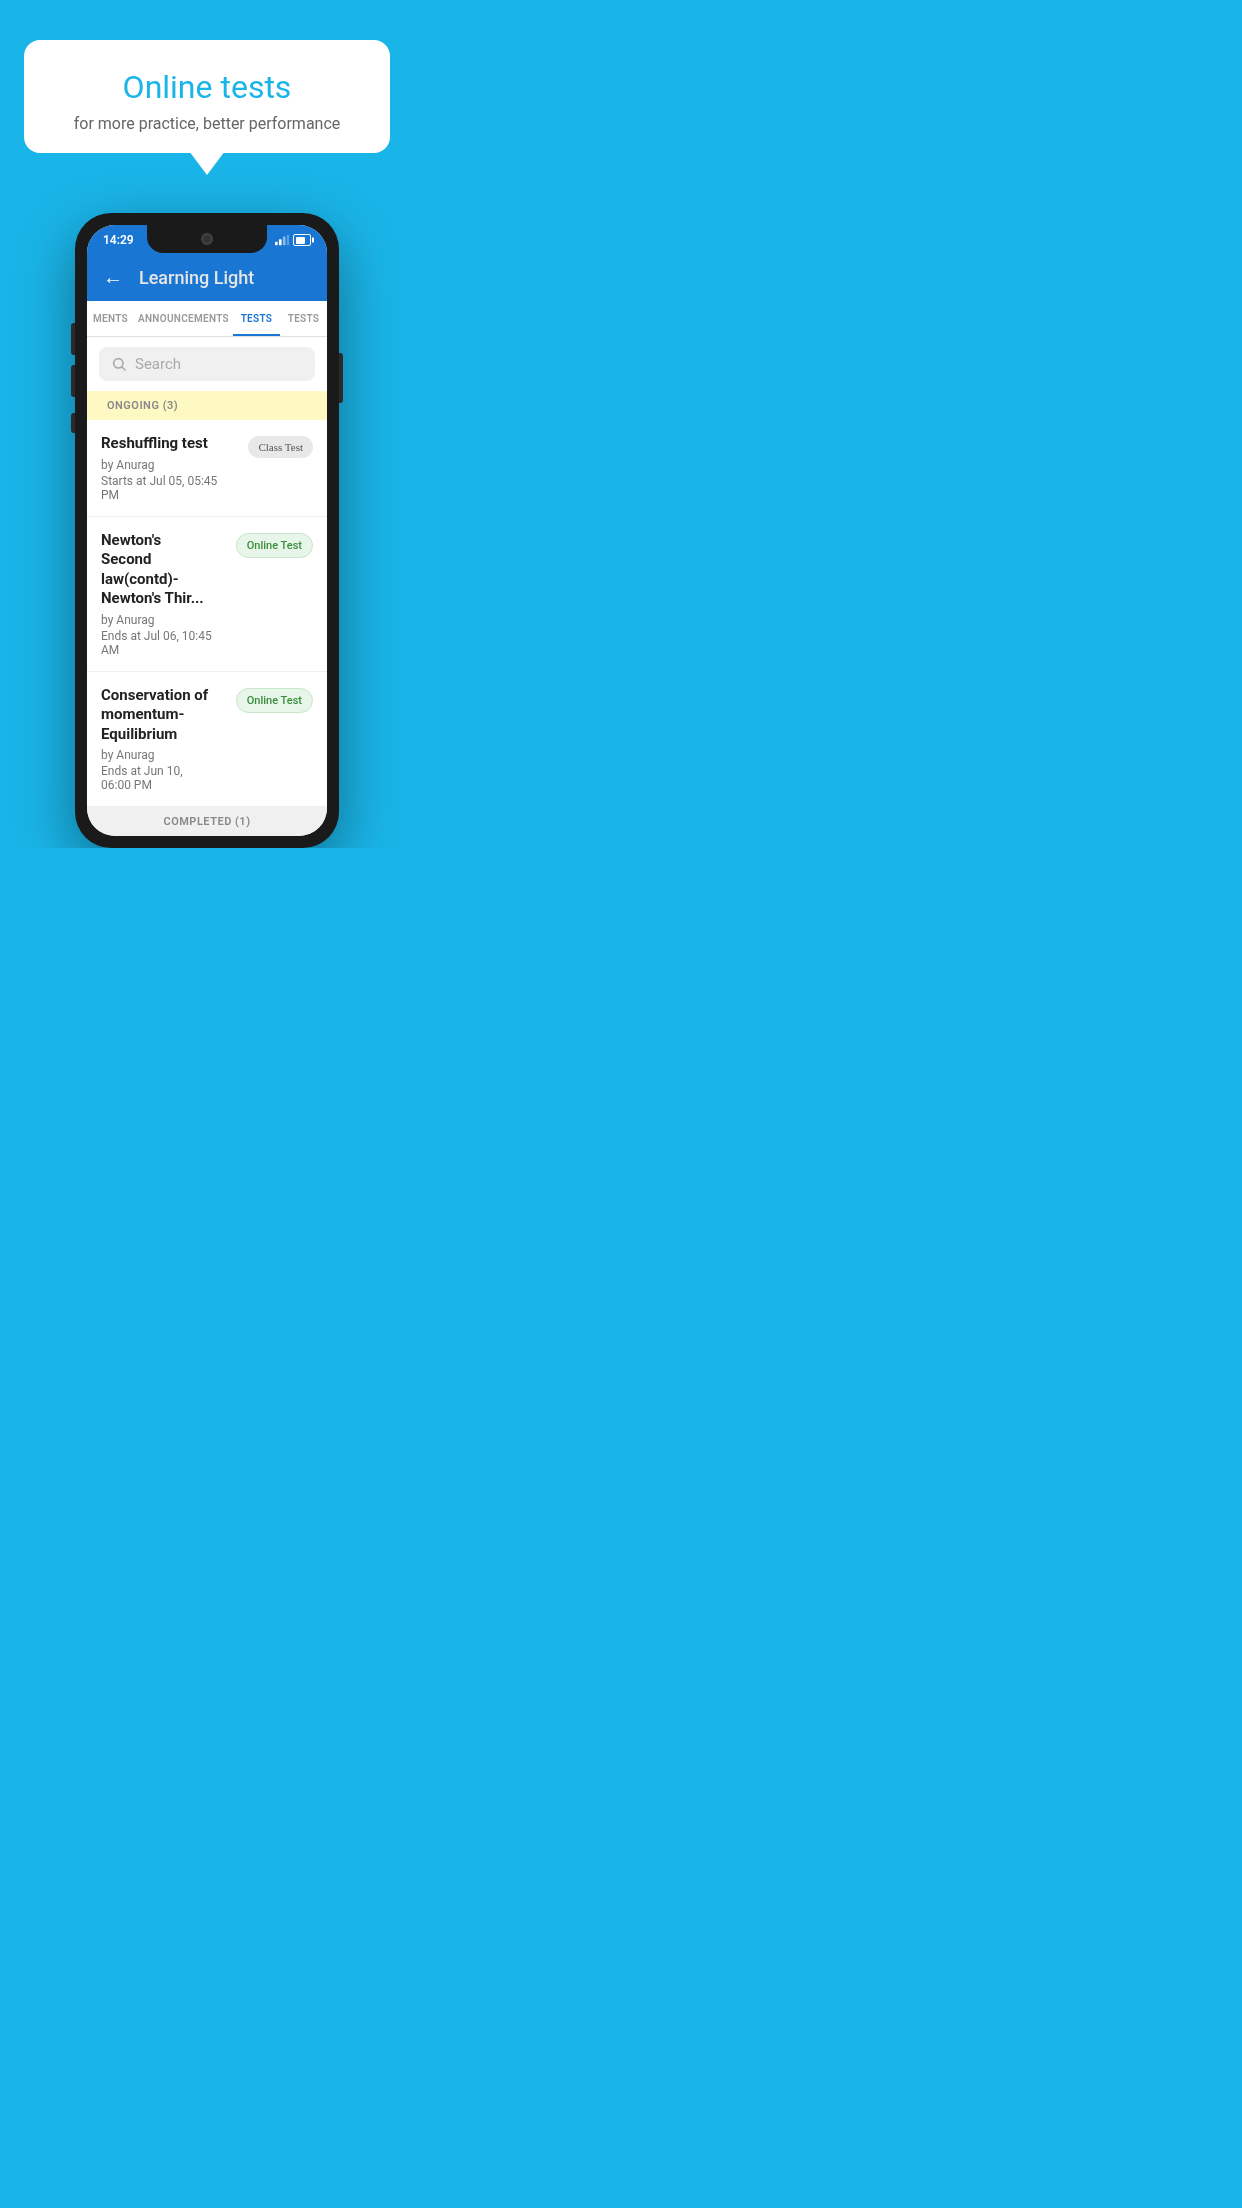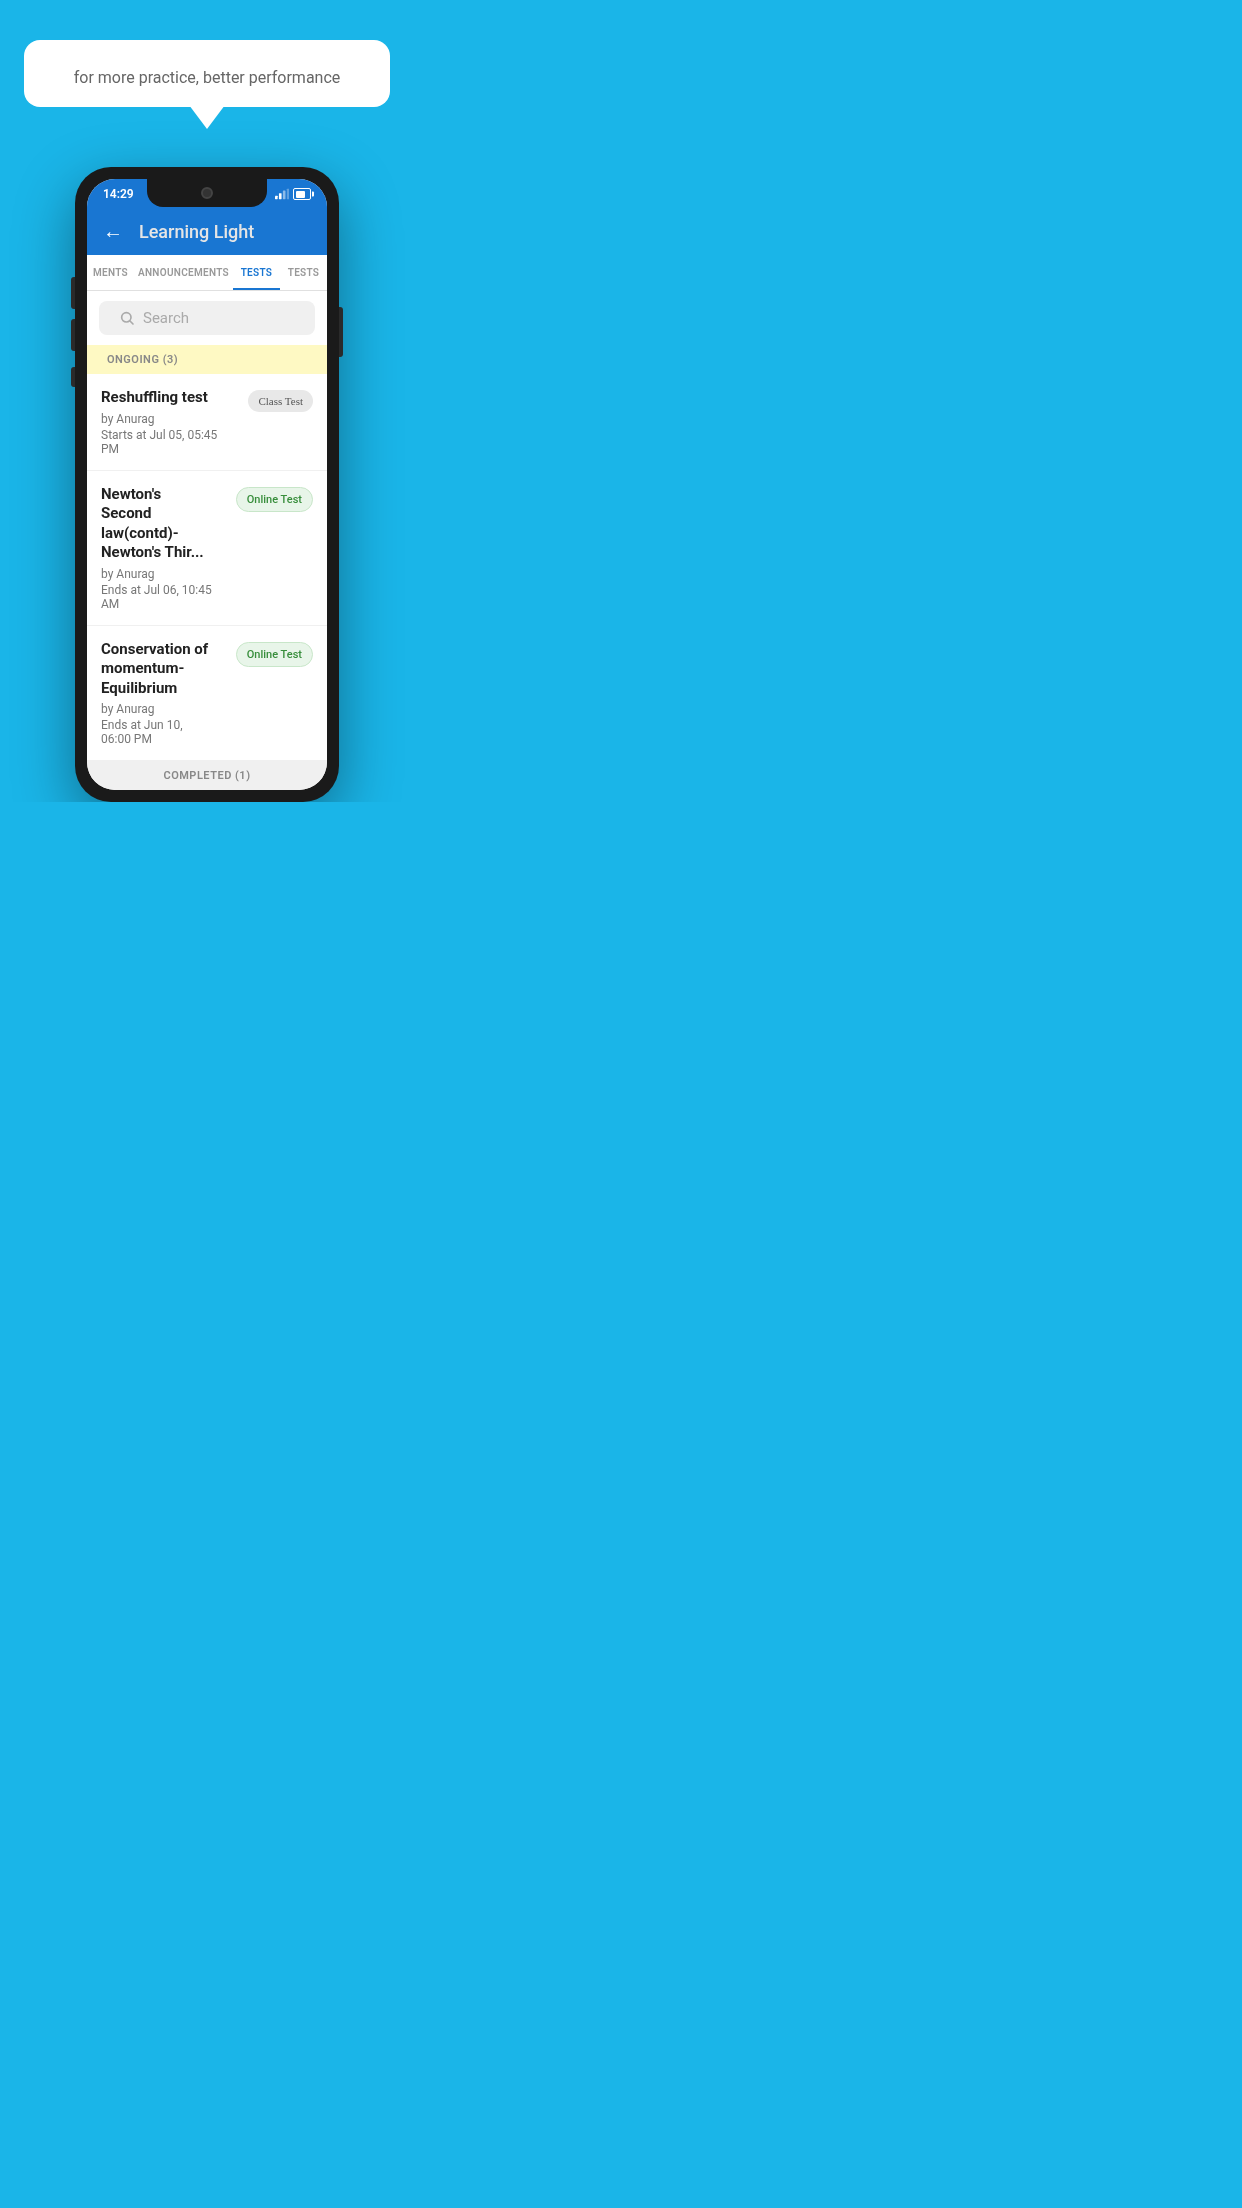--- a/index.html
+++ b/index.html
@@ -226,21 +226,21 @@
     .search-bar {
       background: white;
       padding: 10px 12px;
     }
 
     .search-input-wrapper {
       background: #f0f0f0;
       border-radius: 8px;
       display: flex;
       align-items: center;
-      padding: 8px 20px;
+      padding: 8px 12px;
       gap: 8px;
     }
 
     .search-placeholder {
       color: #aaa;
       font-size: 15px;
     }
 
     
     .section-header {
@@ -362,20 +362,21 @@
       background: #2a2a2a;
       border-radius: 3px 0 0 3px;
     }
 
   </style>
 </head>
 <body>
 
 <div class="speech-bubble-container">
   <div class="speech-bubble">
+    <div class="speech-bubble-title">Online tests</div>
     <div class="speech-bubble-subtitle">for more practice, better performance</div>
   </div>
 </div>
 
 <div class="phone-wrapper">
   <div class="phone-outer">
 
     <div class="phone-side-right"></div>
     <div class="phone-side-left-vol-up"></div>
     <div class="phone-side-left-vol-down"></div>

